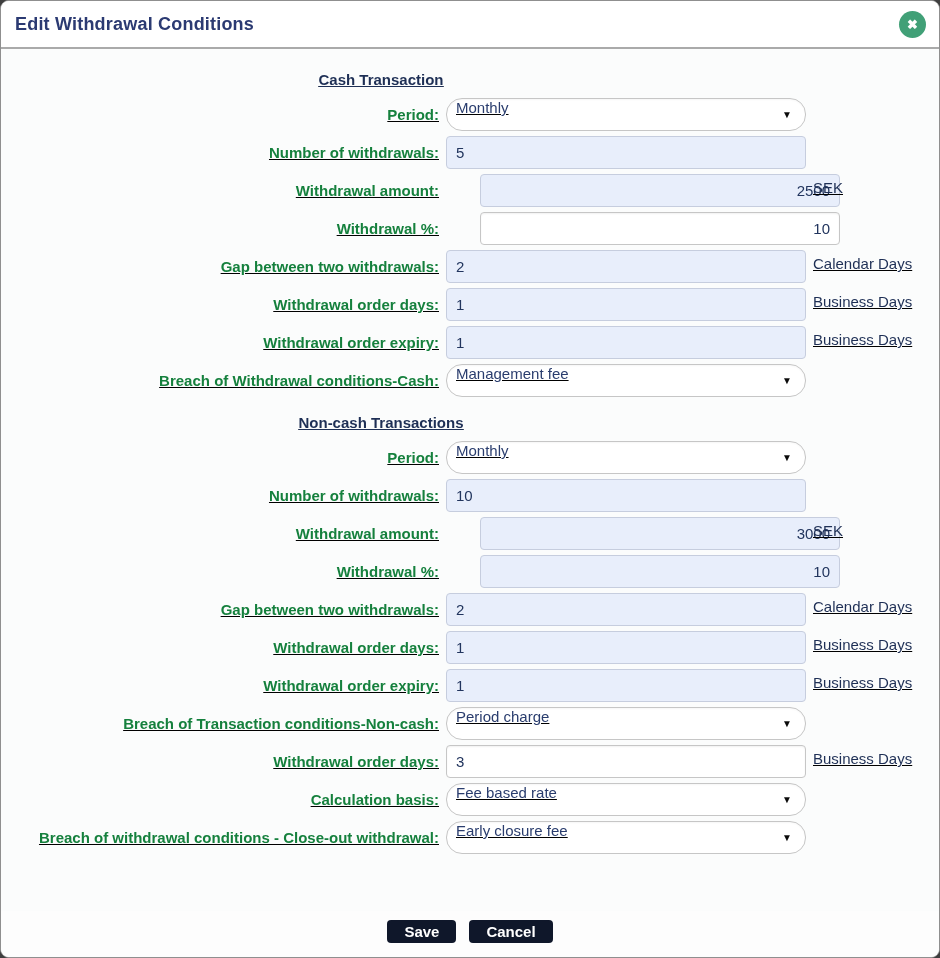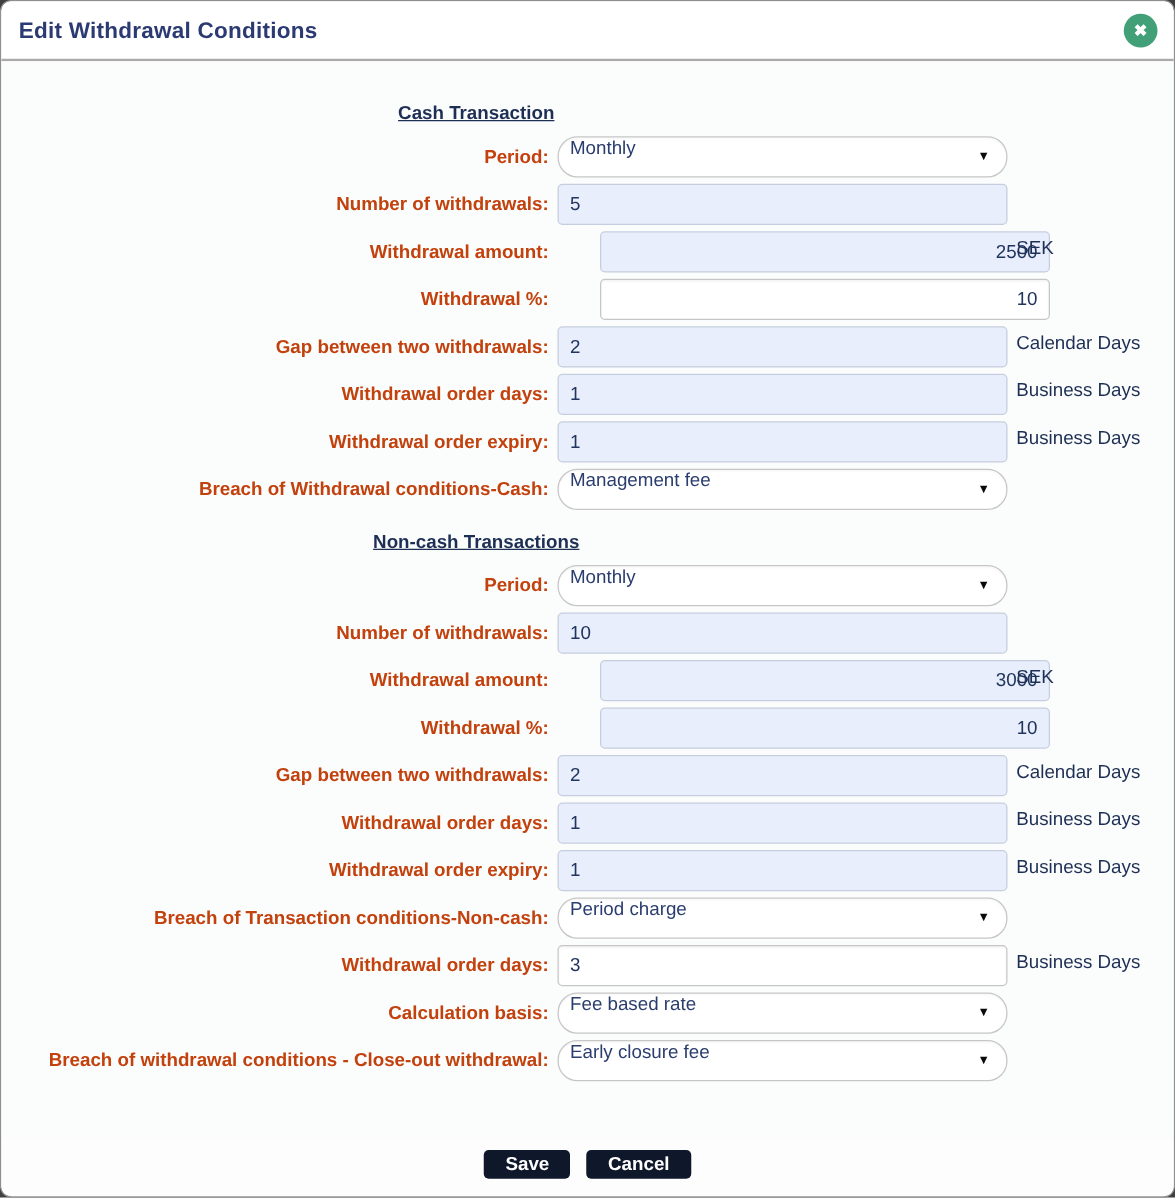--- a/index.html
+++ b/index.html
@@ -33,22 +33,23 @@
   .close-btn {
     width: 27px; height: 27px; border-radius: 50%;
     background: #41a077; border: none; cursor: pointer;
     color: #ffffff; font-size: 13px; font-weight: bold;
     display: flex; align-items: center; justify-content: center;
     padding: 0; line-height: 1;
   }
   .dialog-body {
     flex: 1 1 auto;
     background: #fbfcfc;
-    padding-top: 16px;
+    padding-top: 5px;
     overflow: hidden;
+    text-decoration: underline;
   }
   .section-heading {
     width: 760px;
     text-align: center;
     margin: 16px 0 9px 0;
     font-size: 15px; font-weight: 600;
     color: #1e2f55;
     text-decoration: underline;
     line-height: 19px;
   }
@@ -56,21 +57,21 @@
     display: grid;
     grid-template-columns: 445px 360px auto;
     align-items: center;
     margin-bottom: 5px;
     height: 33px;
   }
   .flabel {
     text-align: right;
     padding-right: 7px;
     font-size: 15px; font-weight: bold;
-    color: #c2410c;
+    color: #15803d;
     line-height: 17px;
   }
   .control { position: relative; height: 33px; }
   input.fld {
     width: 100%; height: 33px;
     border: 1px solid #c9cedd; border-radius: 4px;
     padding: 0 9px;
     font-family: "Liberation Sans", sans-serif;
     font-size: 15px; color: #22355e;
     background: #ffffff;

